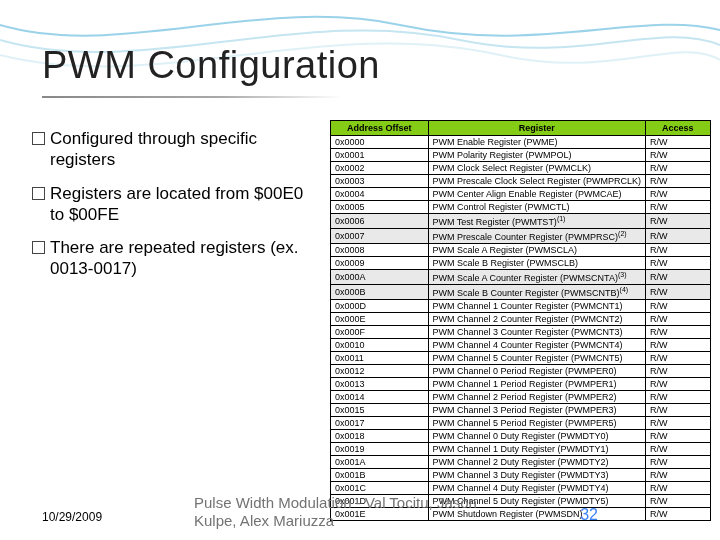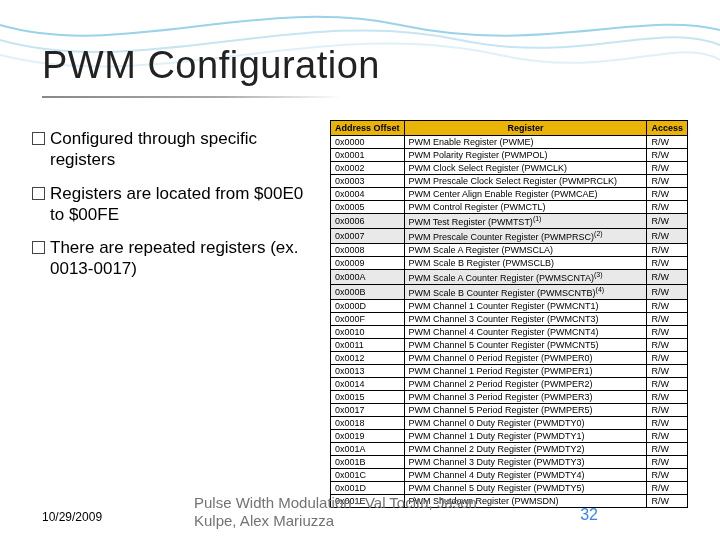--- a/index.html
+++ b/index.html
@@ -30,22 +30,22 @@
     position: absolute; top: 120px; left: 330px; width: 358px;
   }
   table.reg {
     border-collapse: collapse; width: 100%; font-size: 9px; color: #000;
   }
   table.reg th, table.reg td {
     border: 1px solid #000; padding: 1px 4px; text-align: left;
     white-space: nowrap; overflow: hidden;
   }
   table.reg th {
-    background: #eab308; font-weight: 700; text-align: center;
-    font-size: 9px; padding: 2px 4px;
+    background: #84cc16; font-weight: 700; text-align: center;
+    font-size: 9px; padding: 2px 16px;
   }
   table.reg th.addr, table.reg td.addr { width: 60px; }
   table.reg th.acc, table.reg td.acc { width: 40px; }
   table.reg tr.shade td { background: #e9e9e9; }
   table.reg sup { font-size: 7px; }
   .footer-date {
     position: absolute; bottom: 16px; left: 42px; font-size: 12px; color: #000;
   }
   .footer-mid {
     position: absolute; bottom: 10px; left: 194px; width: 300px;
@@ -143,20 +143,25 @@
             <td class="addr">0x000B</td>
             <td>PWM Scale B Counter Register (PWMSCNTB)<sup>(4)</sup></td>
             <td class="acc">R/W</td>
           </tr>
           <tr>
             <td class="addr">0x000D</td>
             <td>PWM Channel 1 Counter Register (PWMCNT1)</td>
             <td class="acc">R/W</td>
           </tr>
           <tr>
+            <td class="addr">0x000E</td>
+            <td>PWM Channel 2 Counter Register (PWMCNT2)</td>
+            <td class="acc">R/W</td>
+          </tr>
+          <tr>
             <td class="addr">0x000F</td>
             <td>PWM Channel 3 Counter Register (PWMCNT3)</td>
             <td class="acc">R/W</td>
           </tr>
           <tr>
             <td class="addr">0x0010</td>
             <td>PWM Channel 4 Counter Register (PWMCNT4)</td>
             <td class="acc">R/W</td>
           </tr>
           <tr>

